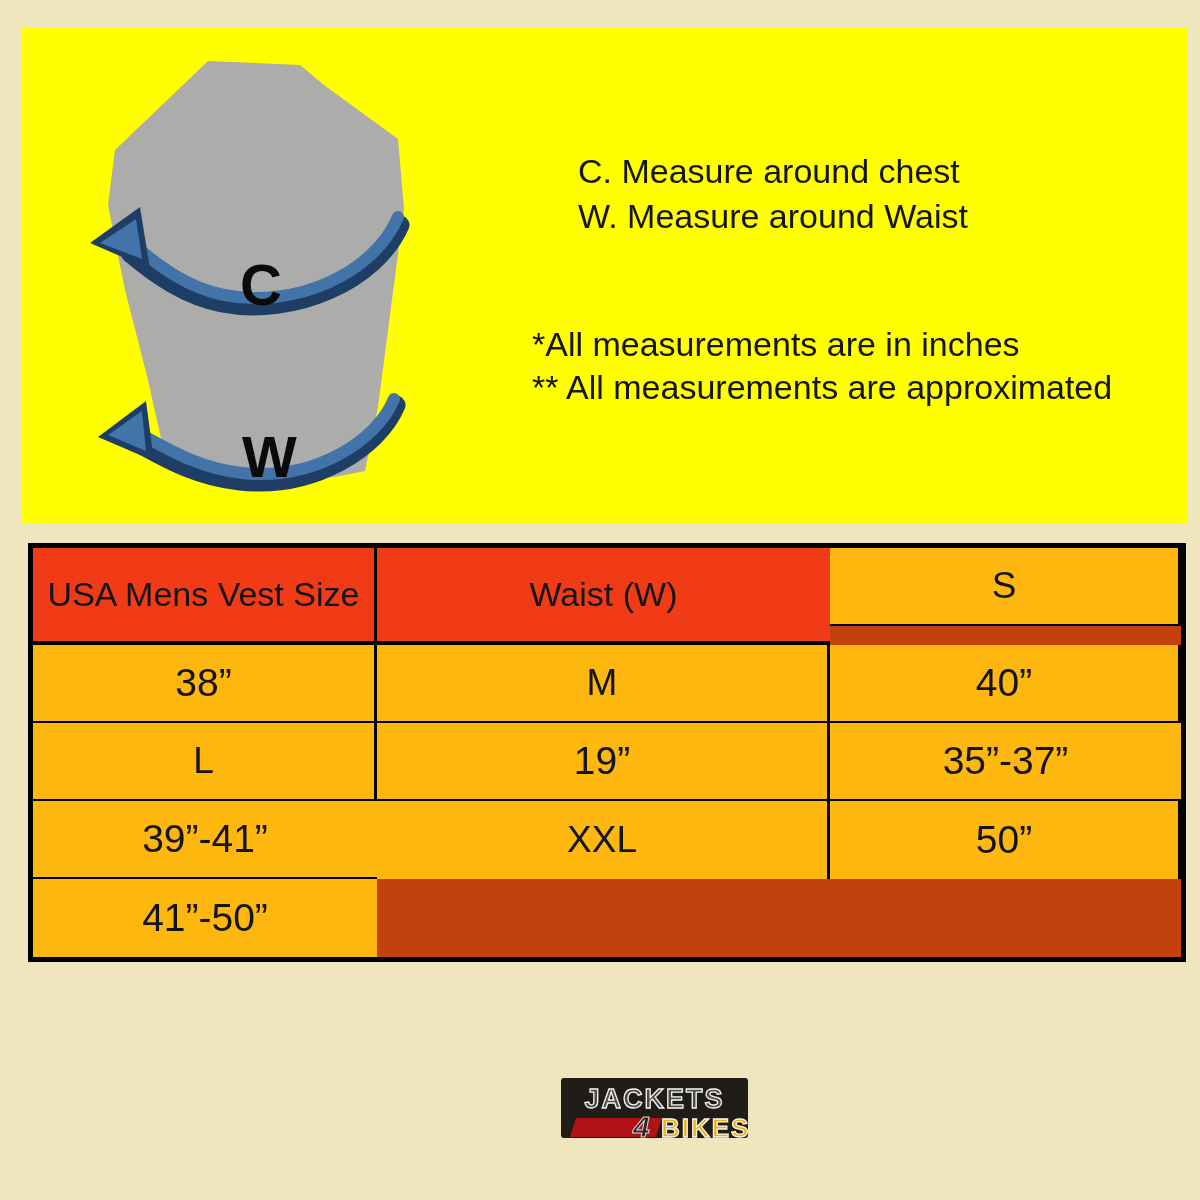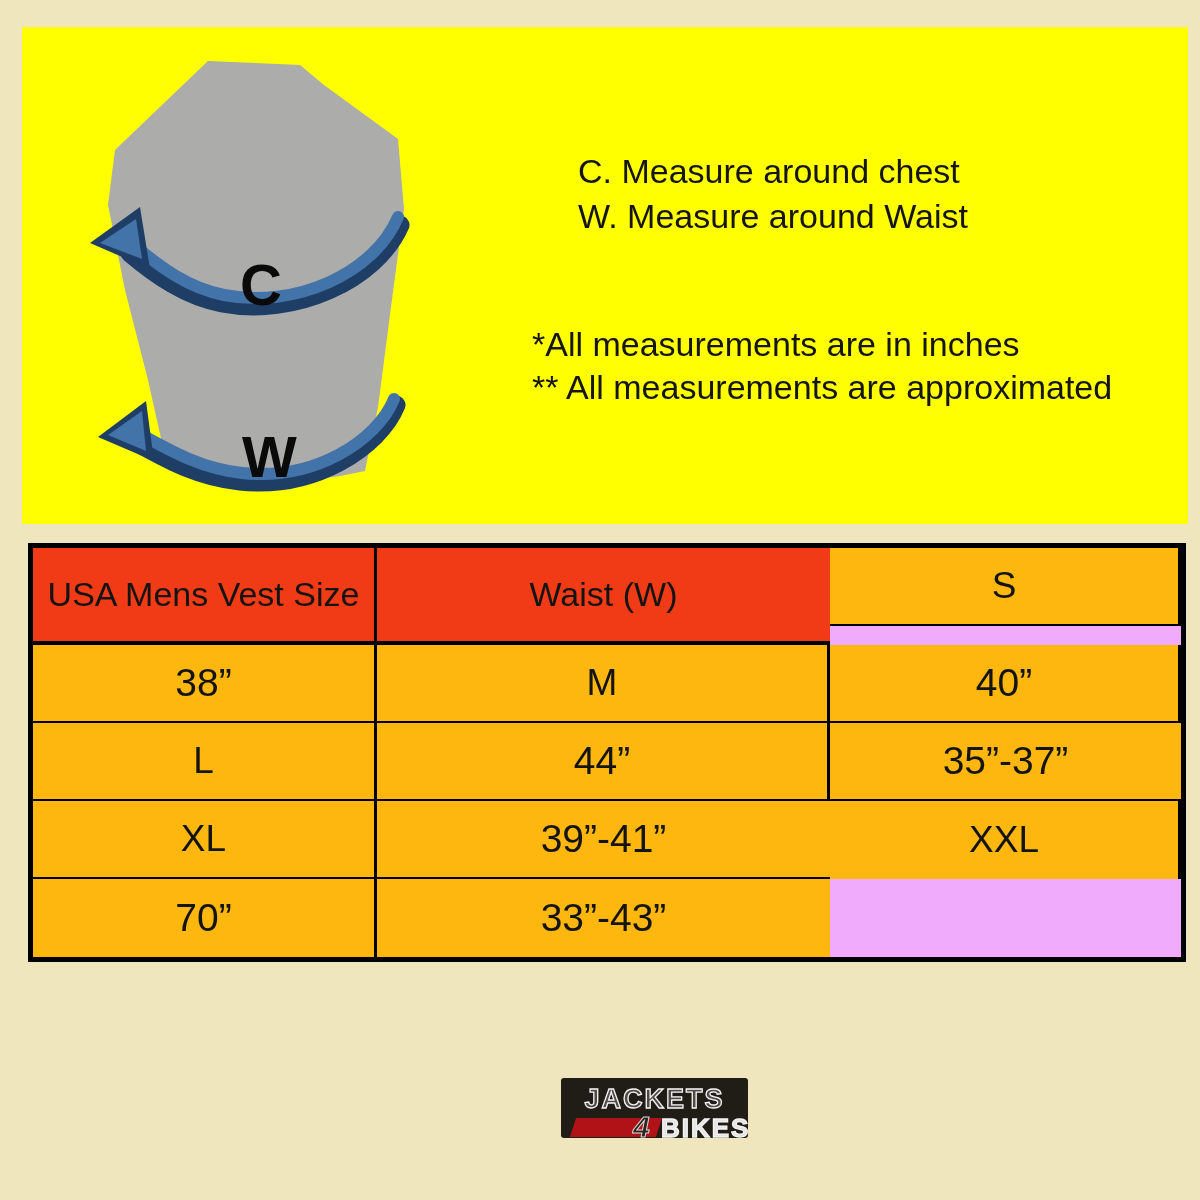--- a/index.html
+++ b/index.html
@@ -30,21 +30,21 @@
     font-size:34px; line-height:43px; color:#151515;
     white-space:nowrap;
   }
 
   
   .size-table {
     position:absolute; left:28px; top:543px;
     border:5px solid #000;
     display:grid;
     grid-template-columns:344px 453px 351px;
-    background:#f0abfc;
+    background:#c2410c;
   }
   .cell {
     display:flex; align-items:center; justify-content:center;
     background:#FDB70F;
     font-size:39px;
   }
   .th {
     background:#F13B16;
     height:97px;
     border-bottom:4px solid #000;
@@ -75,21 +75,21 @@
     background:#B01218; transform:skewX(-18deg);
   }
   .logo-digit {
     position:absolute; left:62px; top:-3px;
     font-size:30px; font-weight:bold; font-style:italic;
     color:#2a2520; -webkit-text-stroke:1px #d9d9d9;
   }
   .logo-bikes {
     position:absolute; left:90px; top:0;
     font-size:26px; font-weight:bold; letter-spacing:2px;
-    color:#e5e5e5; -webkit-text-stroke:1.3px #f3f3f3;
+    color:#eab308; -webkit-text-stroke:1.3px #f3f3f3;
     white-space:nowrap;
   }
 </style>
 </head>
 <body>
 
 <div class="banner">
 
   <svg class="vest-svg" viewBox="0 0 360 460">
 
@@ -129,29 +129,28 @@
   <div class="cell th col-a">USA Mens Vest Size</div>
   <div class="cell th">Waist (W)</div>
 
   <div class="cell td col-a size-name">S</div>
   <div class="cell td col-b">38”</div>
 
   <div class="cell td col-a size-name">M</div>
   <div class="cell td col-b">40”</div>
 
   <div class="cell td col-a size-name">L</div>
-  <div class="cell td col-b">44”</div>
+  <div class="cell td col-b">19”</div>
   <div class="cell td">35”-37”</div>
 
-  <div class="cell td col-a size-name">XL</div>
   <div class="cell td">39”-41”</div>
 
   <div class="cell td col-a size-name last-row">XXL</div>
-  <div class="cell td col-b last-row">70”</div>
-  <div class="cell td last-row">33”-43”</div>
+  <div class="cell td col-b last-row">50”</div>
+  <div class="cell td last-row">41”-50”</div>
 </div>
 
 <div class="logo">
   <div class="logo-jackets">JACKETS</div>
   <div class="logo-bottom">
     <div class="logo-red"></div>
     <div class="logo-digit">4</div>
     <div class="logo-bikes">BIKES</div>
   </div>
 </div>

